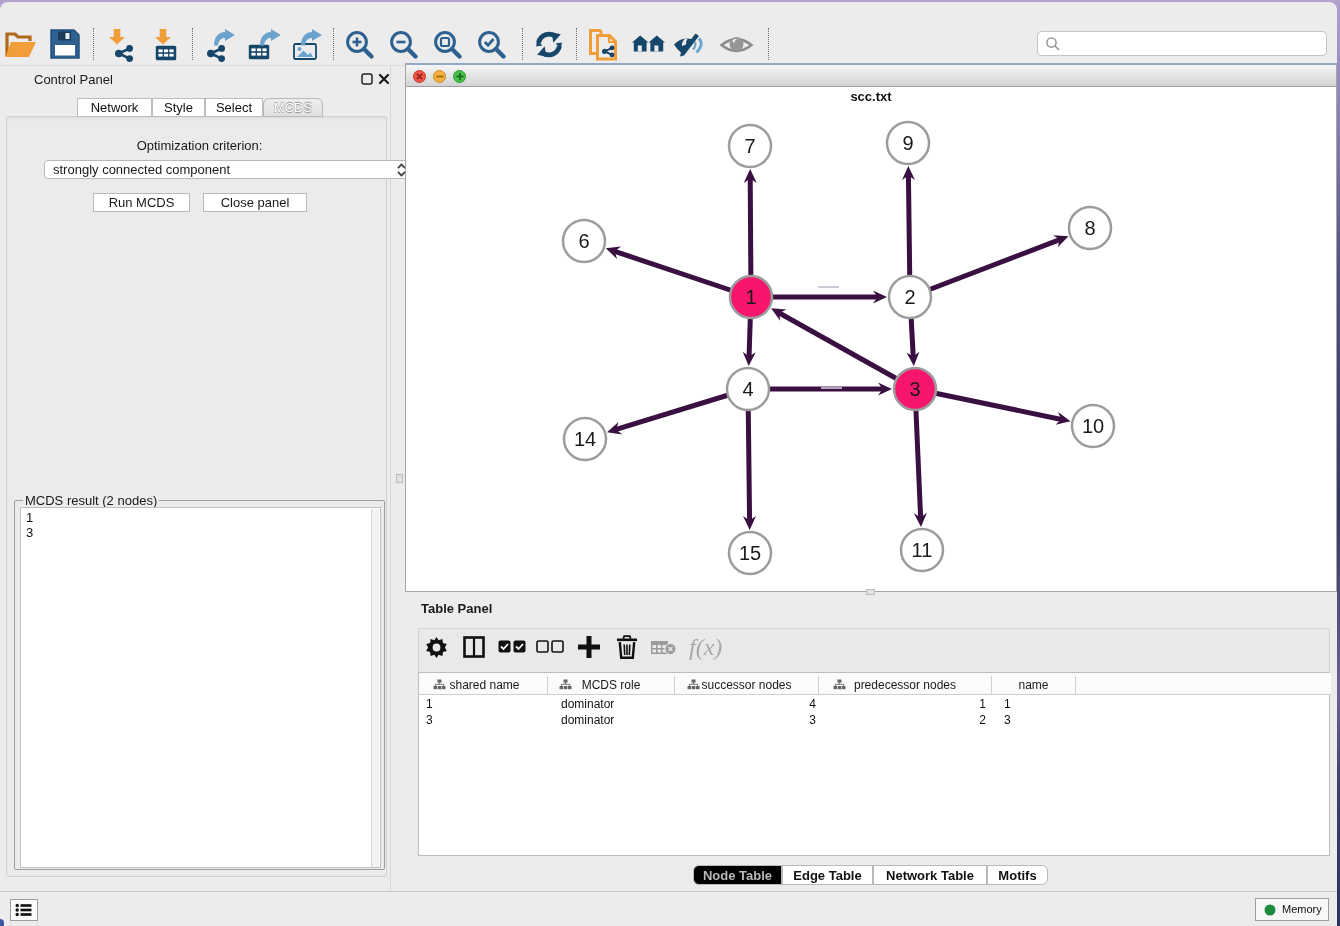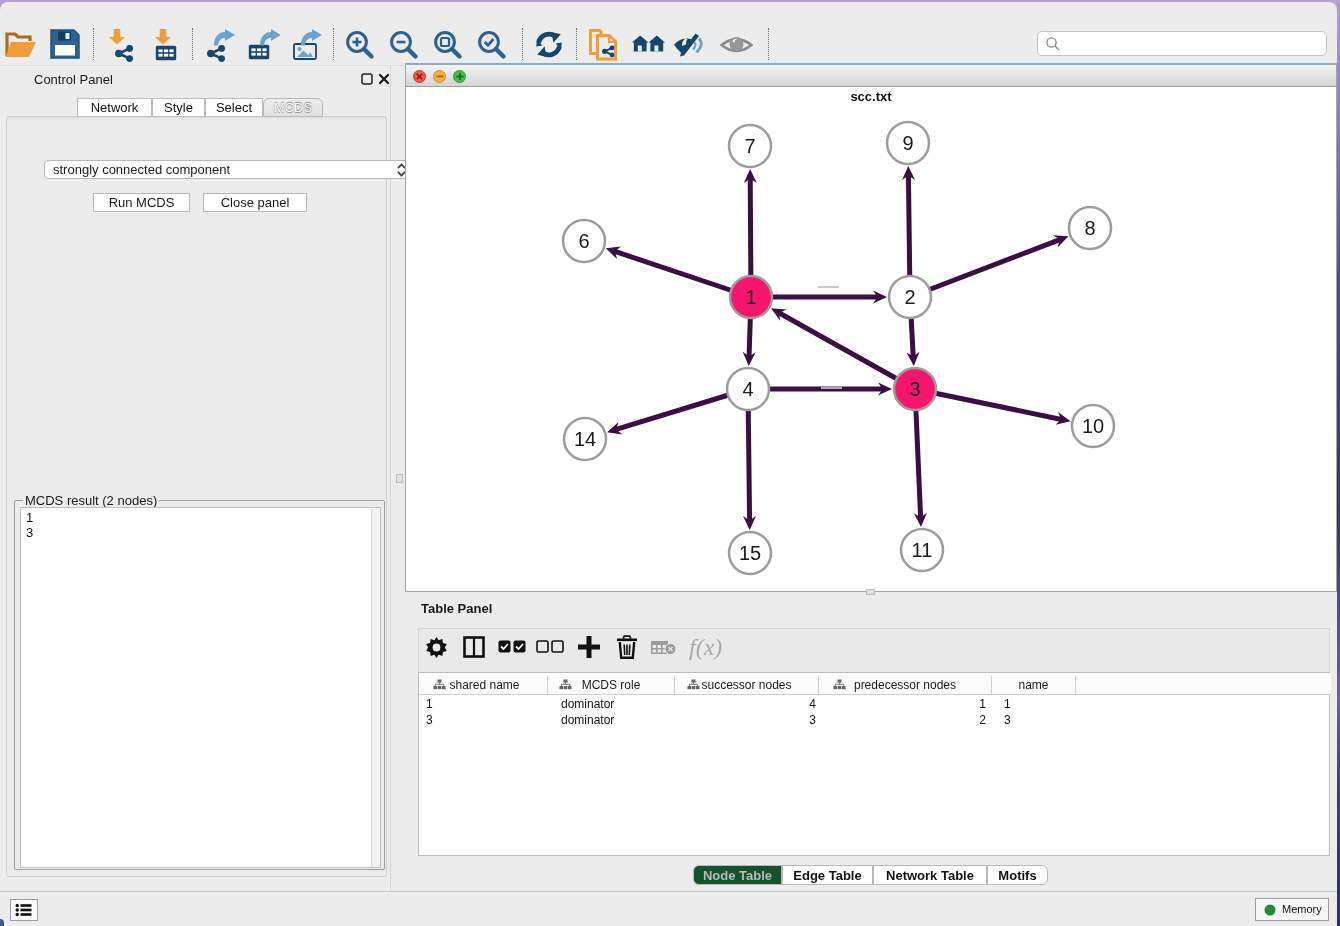--- a/index.html
+++ b/index.html
@@ -241,20 +241,21 @@
     </svg>
     <svg class="abs" style="left:378px; top:7px;" width="12" height="12" viewBox="0 0 12 12">
       <path d="M2,2 L10,10 M10,2 L2,10" stroke="#1a1a1a" stroke-width="2.2" stroke-linecap="round"></path>
     </svg>
     <div id="cp-content" style="top:50px;"></div>
     <div class="abs" style="left:391px;"></div>
     <div class="tab" style="left:77px; width:75px; top:32px;">Network</div>
     <div class="tab" style="left:152px; width:53px; top:32px;">Style</div>
     <div class="tab" style="left:205px; width:58px; top:32px;">Select</div>
     <div class="tab" id="tab-mcds" style="left:263px; width:60px; top:32px;">MCDS</div>
+    <div id="opt-label" style="top:72px;">Optimization criterion:</div>
     <div id="combo" style="top:94px;">strongly connected component
       <svg width="11" height="14" style="position:absolute; right:4px; top:2px;" viewBox="0 0 11 14">
         <path d="M2,5.2 L5.5,1.4 L9,5.2" fill="none" stroke="#444" stroke-width="1.8" stroke-linejoin="round"></path>
         <path d="M2,8.8 L5.5,12.6 L9,8.8" fill="none" stroke="#444" stroke-width="1.8" stroke-linejoin="round"></path>
       </svg>
     </div>
     <div class="btn" style="left:93px; width:97px; top:127px;">Run MCDS</div>
     <div class="btn" style="left:203px; width:104px; top:127px;">Close panel</div>
     <div id="fieldset" style="top:434px;">
       <div id="fieldset-legend">MCDS result (2 nodes)</div>
@@ -415,21 +416,21 @@
       <div class="td" style="left:142px; top:23px;">dominator</div>
       <div class="td" style="left:372px; top:23px; width:25px; text-align:right;">4</div>
       <div class="td" style="left:542px; top:23px; width:25px; text-align:right;">1</div>
       <div class="td" style="left:585px; top:23px;">1</div>
       <div class="td" style="left:7px; top:39px;">3</div>
       <div class="td" style="left:142px; top:39px;">dominator</div>
       <div class="td" style="left:372px; top:39px; width:25px; text-align:right;">3</div>
       <div class="td" style="left:542px; top:39px; width:25px; text-align:right;">2</div>
       <div class="td" style="left:585px; top:39px;">3</div>
     </div>
-    <div class="tabb" style="left:288px; width:89px; background:#14532d; color:#b9b9b9; border-radius:6px 0 0 6px;">Node Table</div>
+    <div class="tabb" style="left:288px; width:89px; background:#000000; color:#b9b9b9; border-radius:6px 0 0 6px;">Node Table</div>
     <div class="tabb" style="left:377px; width:91px;">Edge Table</div>
     <div class="tabb" style="left:468px; width:114px;">Network Table</div>
     <div class="tabb" style="left:582px; width:61px; border-radius:0 6px 6px 0;">Motifs</div>
   </div>
 
   <div id="status">
     <div id="stat-btn">
       <svg width="18" height="14" viewBox="0 0 18 14" style="position:absolute;left:4px;top:3px;">
         <circle cx="2.2" cy="2.5" r="1.7" fill="#111"></circle>
         <circle cx="2.2" cy="7" r="1.7" fill="#111"></circle>

